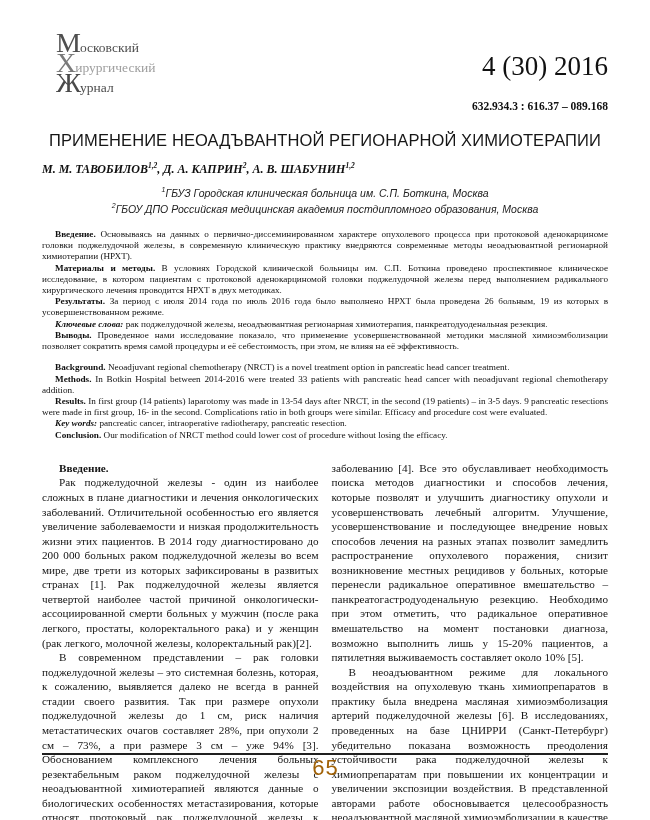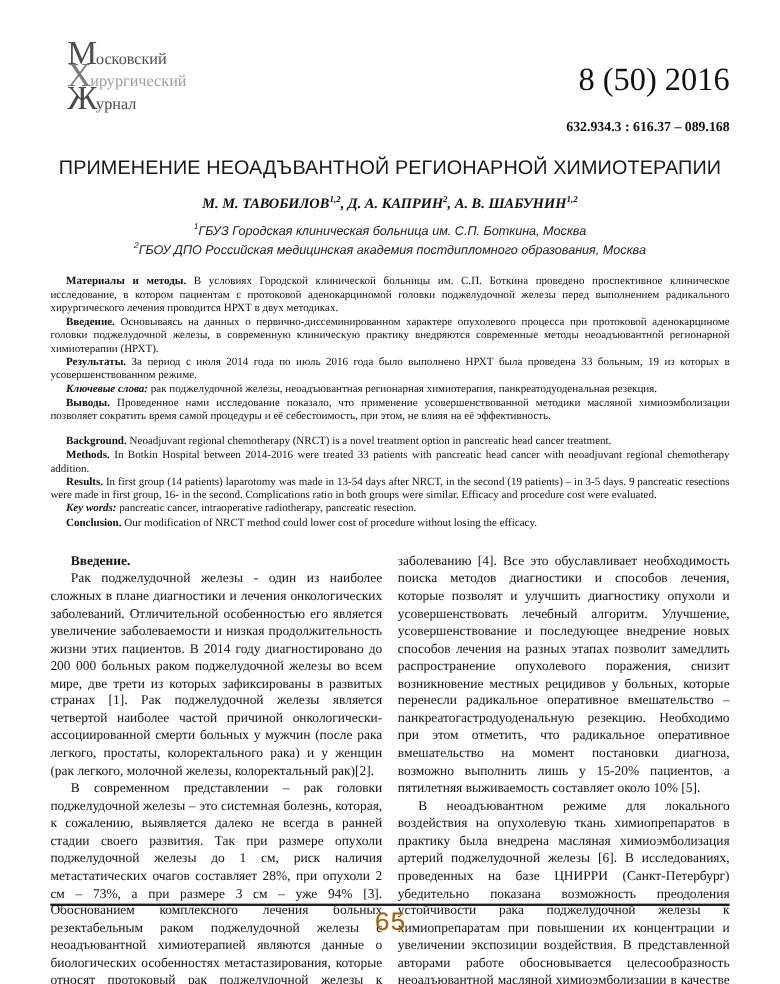--- a/index.html
+++ b/index.html
@@ -27,21 +27,21 @@
   .udc { text-align: right; font-weight: bold; font-size: 11.5px; margin-top: 8px; color: #111; }
 
   
   .title {
     margin-top: 18px; text-align: center;
     font-family: "Liberation Sans", sans-serif;
     font-weight: normal; font-size: 16.5px; line-height: 1.22;
     color: #161616; letter-spacing: 0.1px;
   }
   .authors {
-    margin: 11px 0 0 0; text-align: center;
+    margin: 11px 0 0 0; 
     font-weight: bold; font-style: italic;
     font-size: 12px; color: #111;
   }
   .authors sup { font-size: 7.5px; }
   .affiliations {
     margin: 8px 0 0 0; text-align: center;
     font-family: "Liberation Sans", sans-serif;
     font-style: italic; font-size: 10.5px; line-height: 1.32; color: #222;
   }
   .affiliations sup { font-size: 7px; }
@@ -68,42 +68,42 @@
 <body>
 
 <div class="page">
 
   <div class="header">
     <div class="logo">
       <div class="logo-line logo-l1"><span class="logo-cap">М</span><span>осковский</span></div>
       <div class="logo-line logo-l2"><span class="logo-cap">Х</span><span>ирургический</span></div>
       <div class="logo-line logo-l3"><span class="logo-cap">Ж</span><span>урнал</span></div>
     </div>
-    <div class="issue">8 (50) 2016</div>
+    <div class="issue">4 (30) 2016</div>
   </div>
 
   <div class="udc">632.934.3 : 616.37 – 089.168</div>
 
   <h1 class="title">
     <span>ПРИМЕНЕНИЕ НЕОАДЪВАНТНОЙ РЕГИОНАРНОЙ ХИМИОТЕРАПИИ</span><br>
   </h1>
 
   <p class="authors">
     <span>М. М. ТАВОБИЛОВ</span><sup>1,2</sup><span>, Д. А. КАПРИН</span><sup>2</sup><span>, А. В. ШАБУНИН</span><sup>1,2</sup>
   </p>
 
   <div class="affiliations">
     <div><sup>1</sup><span>ГБУЗ Городская клиническая больница им. С.П. Боткина, Москва</span></div>
     <div><sup>2</sup><span>ГБОУ ДПО Российская медицинская академия постдипломного образования, Москва</span></div>
   </div>
 
   <div class="abstract">
+    <p><span class="lead">Введение.</span><span> Основываясь на данных о первично-диссеминированном характере опухолевого процесса при протоковой аденокарциноме головки поджелудочной железы, в современную клиническую практику внедряются современные методы неоадъювантной регионарной химиотерапии (НРХТ).</span></p>
     <p><span class="lead">Материалы и методы.</span><span> В условиях Городской клинической больницы им. С.П. Боткина проведено проспективное клиническое исследование, в котором пациентам с протоковой аденокарциномой головки поджелудочной железы перед выполнением радикального хирургического лечения проводится НРХТ в двух методиках.</span></p>
-    <p><span class="lead">Введение.</span><span> Основываясь на данных о первично-диссеминированном характере опухолевого процесса при протоковой аденокарциноме головки поджелудочной железы, в современную клиническую практику внедряются современные методы неоадъювантной регионарной химиотерапии (НРХТ).</span></p>
-    <p><span class="lead">Результаты.</span><span> За период с июля 2014 года по июль 2016 года было выполнено НРХТ была проведена 33 больным, 19 из которых в усовершенствованном режиме.</span></p>
+    <p><span class="lead">Результаты.</span><span> За период с июля 2014 года по июль 2016 года было выполнено НРХТ была проведена 26 больным, 19 из которых в усовершенствованном режиме.</span></p>
     <p><span class="lead-italic">Ключевые слова:</span><span> рак поджелудочной железы, неоадъювантная регионарная химиотерапия, панкреатодуоденальная резекция.</span></p>
     <p><span class="lead">Выводы.</span><span> Проведенное нами исследование показало, что применение усовершенствованной методики масляной химиоэмболизации позволяет сократить время самой процедуры и её себестоимость, при этом, не влияя на её эффективность.</span></p>
   </div>
 
   <div class="abstract abstract-en">
     <p><span class="lead">Background.</span><span> Neoadjuvant regional chemotherapy (NRCT) is a novel treatment option in pancreatic head cancer treatment.</span></p>
     <p><span class="lead">Methods.</span><span> In Botkin Hospital between 2014-2016 were treated 33 patients with pancreatic head cancer with neoadjuvant regional chemotherapy addition.</span></p>
     <p><span class="lead">Results.</span><span> In first group (14 patients) laparotomy was made in 13-54 days after NRCT, in the second (19 patients) – in 3-5 days. 9 pancreatic resections were made in first group, 16- in the second. Complications ratio in both groups were similar. Efficacy and procedure cost were evaluated.</span></p>
     <p><span class="lead-italic">Key words:</span><span> pancreatic cancer, intraoperative radiotherapy, pancreatic resection.</span></p>
     <p><span class="lead">Conclusion.</span><span> Our modification of NRCT method could lower cost of procedure without losing the efficacy.</span></p>

